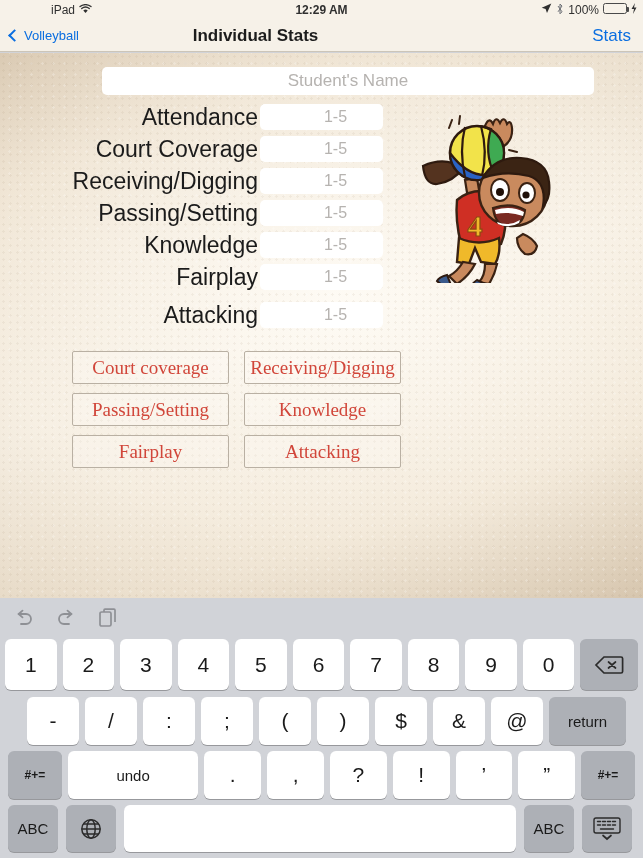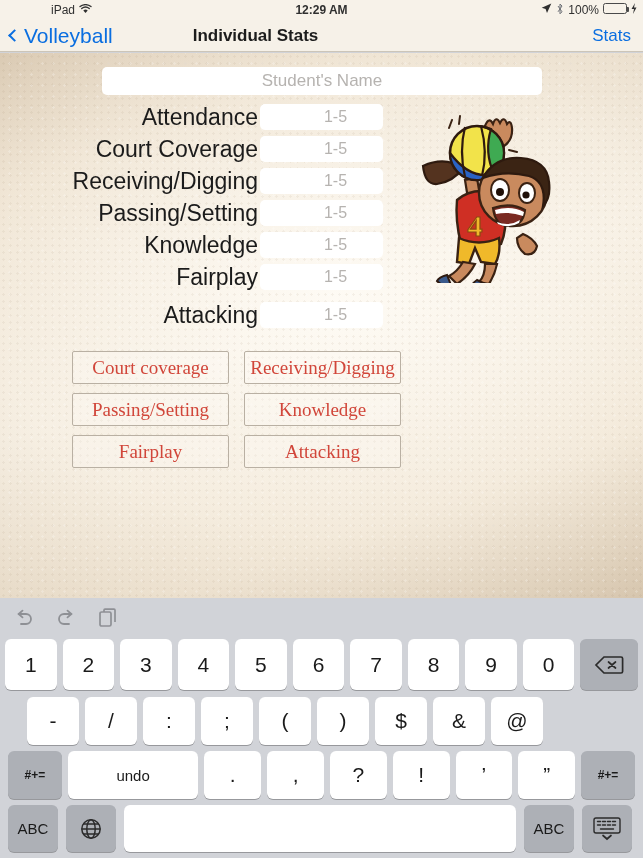--- a/index.html
+++ b/index.html
@@ -36,21 +36,21 @@
   #nav-bar {
     position: absolute; left: 0; top: 20px;
     width: 643px; height: 32px;
     background: #f6f1e8;
     border-bottom: 1px solid #ccc5b8;
     display: flex; align-items: center;
   }
   #back-button {
     position: absolute; left: 10px;
     display: flex; align-items: center; gap: 3px;
-    color: #0a6ee0; font-size: 21px; cursor: pointer;
+    color: #0a6ee0; font-size: 13px; cursor: pointer;
   }
   .chevron-left {
     display: inline-block; width: 9px; height: 9px;
     border-left: 2.6px solid #0a6ee0; border-bottom: 2.6px solid #0a6ee0;
     transform: rotate(45deg); margin-right: 2px; margin-bottom: 1px;
   }
   #nav-title {
     position: absolute; left: 0; width: 511px; text-align: center;
     font-size: 17px; font-weight: 600; color: #1c1c1c;
   }
@@ -74,21 +74,21 @@
       radial-gradient(rgba(150,125,95,0.10) 1px, transparent 1.4px),
       radial-gradient(rgba(255,255,255,0.26) 1px, transparent 1.4px);
     background-size: 7px 7px, 11px 11px;
     background-position: 0 0, 4px 5px;
     opacity: 0.85;
   }
 
   
   #name-field {
     position: absolute; left: 102px; top: 14px;
-    width: 440px; height: 28px;
+    width: 492px; height: 28px;
     background: #fff; border-radius: 5px;
     border: none;
     display: flex; align-items: center; justify-content: center;
     font-size: 17px; color: #b6b3b0;
     z-index: 3;
   }
 
   
   #rating-rows { position: absolute; left: 0; top: 48px; width: 643px; z-index: 3; }
   .rating-row {
@@ -368,20 +368,21 @@
   <div class="kb-row" id="kb-row-2">
     <div class="key">-</div>
     <div class="key">/</div>
     <div class="key">:</div>
     <div class="key">;</div>
     <div class="key">(</div>
     <div class="key">)</div>
     <div class="key">$</div>
     <div class="key">&amp;</div>
     <div class="key">@</div>
+    <div class="key dark return-key small-label">return</div>
   </div>
 
   <div class="kb-row" id="kb-row-3">
     <div class="key dark tiny-label" style="width:54px">#+=</div>
     <div class="key small-label" style="width:131px">undo</div>
     <div class="key" style="width:57px">.</div>
     <div class="key" style="width:57px">,</div>
     <div class="key" style="width:57px">?</div>
     <div class="key" style="width:57px">!</div>
     <div class="key" style="width:57px">’</div>

